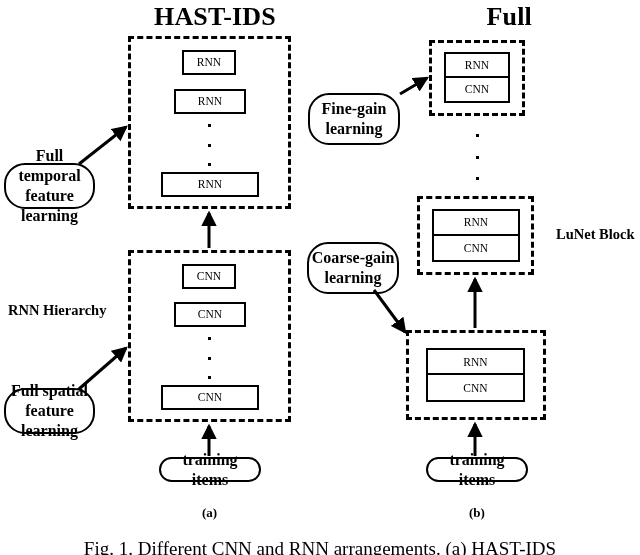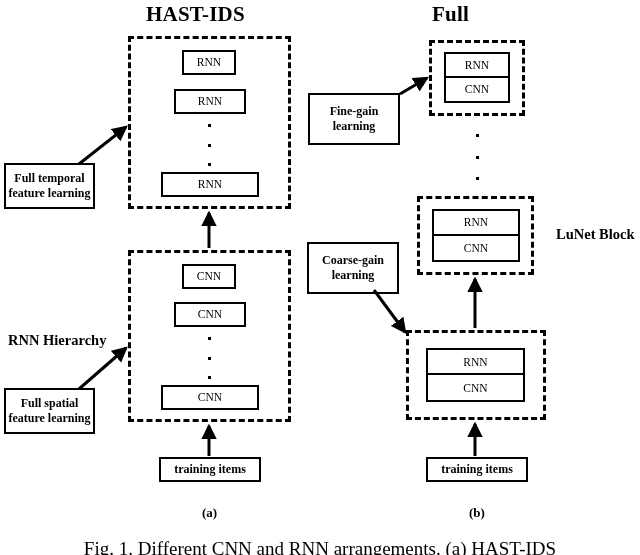--- a/index.html
+++ b/index.html
@@ -16,24 +16,24 @@
     width: 640px;
     height: 555px;
     overflow: hidden;
     background: #ffffff;
   }
 
   
   .title {
     position: absolute;
     font-weight: bold;
-    font-size: 21px;
+    font-size: 26px;
     letter-spacing: .2px;
     white-space: nowrap;
-    text-align: left;
+    text-align: right;
   }
   .side-label {
     position: absolute;
     font-weight: bold;
     font-size: 14.5px;
     white-space: nowrap;
   }
   .subfig {
     position: absolute;
     font-weight: bold;
@@ -54,21 +54,21 @@
     border: 2px solid #000;
     background: #fff;
     display: flex;
     align-items: center;
     justify-content: center;
     text-align: center;
     font-size: 11.5px;
     line-height: 1.25;
     font-weight: normal;
   }
-  .sbox.bold { font-weight: bold; font-size: 12px; }
+  .sbox.bold { font-weight: bold; font-size: 16px; border-radius: 21px; }
   .sbox.thick { border-width: 2.5px; }
   .sbox .lines { padding: 0 2px; }
 
   
   .dbox {
     position: absolute;
     box-sizing: border-box;
     border: 3px dashed #000;
     background: transparent;
   }
@@ -158,21 +158,21 @@
     <i></i>
       <i></i>
       <i></i>
   </div>
 
   <div class="sbox thick" style="left:161px; top:385px; width:98px; height:25px;">
     <span class="lines">CNN</span>
   </div>
 
 
-  <div class="side-label" style="left:8px; top:332px;">RNN Hierarchy</div>
+  <div class="side-label" style="left:8px; top:302px;">RNN Hierarchy</div>
 
   <div class="sbox bold" style="left:4px; top:163px; width:91px; height:46px;">
     <div class="lines">
       <div>Full temporal</div>
       <div>feature learning</div>
     </div>
   </div>
 
   <div class="sbox bold" style="left:4px; top:388px; width:91px; height:46px;">
     <div class="lines">

